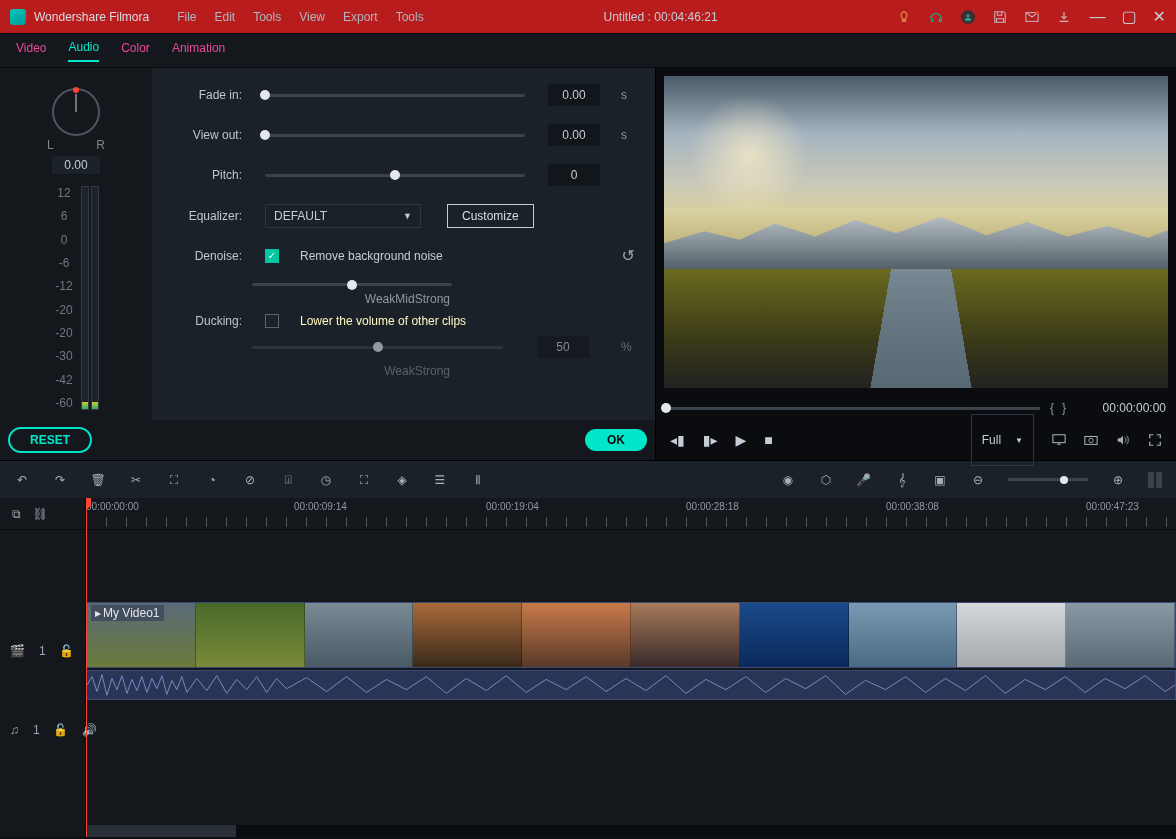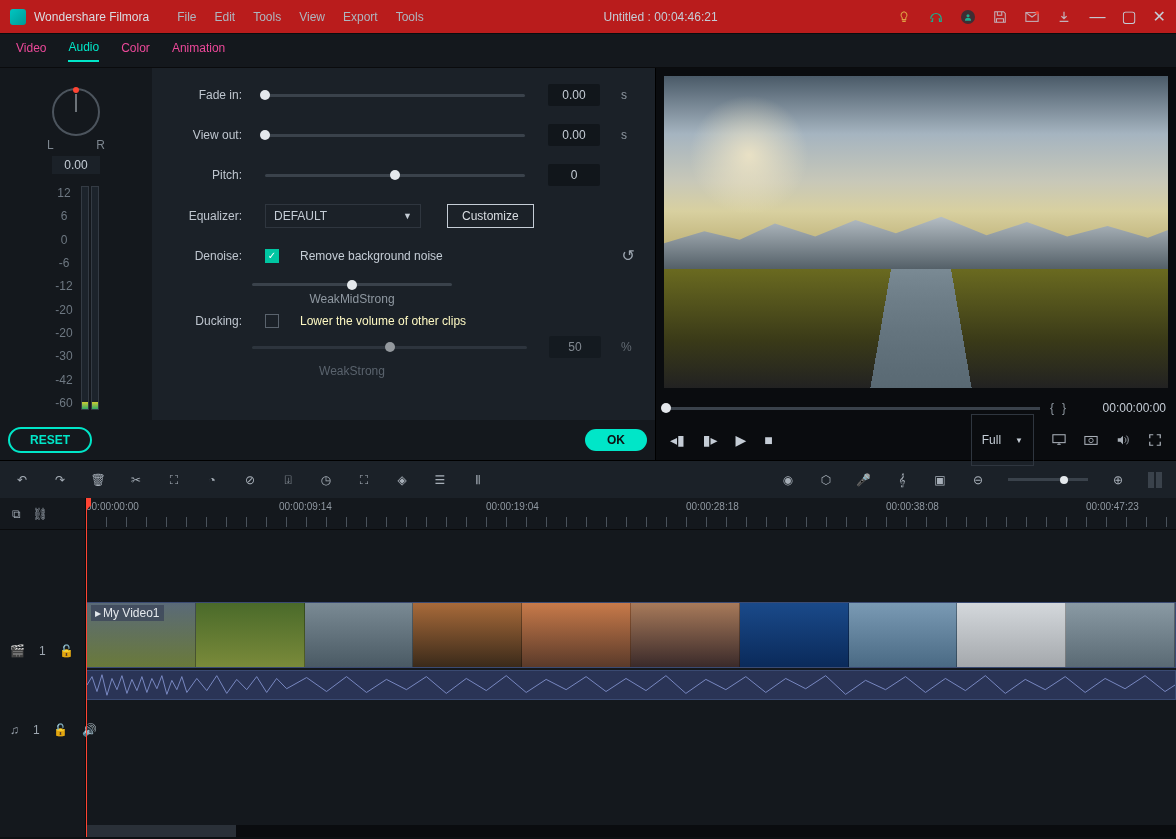--- a/index.html
+++ b/index.html
@@ -51,21 +51,21 @@
 .unit { width: 14px; margin-left: 8px; color: #8f98a1; }
 
 .select-box { width: 156px; height: 24px; background: #1b2128; border: 1px solid #2f363f; display: flex; align-items: center; justify-content: space-between; padding: 0 8px; color: #c5cdd6; cursor: pointer; }
 .pill-btn { border: 1px solid #c5cdd6; border-radius: 0; padding: 4px 14px; color: #d9dde2; cursor: pointer; margin-left: 13px; }
 
 .chk { width: 14px; height: 14px; border: 1px solid #5a636d; display: inline-flex; align-items: center; justify-content: center; margin-right: 8px; cursor: pointer; }
 .chk.checked { background: #00c6a2; border-color: #00c6a2; }
 .chk.checked::after { content: "✓"; color: #fff; font-size: 10px; line-height: 1; }
 .reload-icon { margin-left: auto; cursor: pointer; color: #9da6b0; font-size: 16px; }
 
-.range-labels { display: flex; justify-content: center; font-size: 11px; color: #8f98a1; padding: 0 2px; }
+.range-labels { display: flex; justify-content: flex-end; font-size: 11px; color: #8f98a1; padding: 0 2px; }
 .range-labels.dim { color: #5a636d; }
 
 
 .panel-footer { position: absolute; bottom: 0; left: 0; right: 0; height: 40px; background: #14181d; display: flex; align-items: center; padding: 0 8px; }
 .reset-btn { border: 2px solid #00e6c8; border-radius: 14px; padding: 4px 20px; color: #00e6c8; font-weight: 600; cursor: pointer; }
 .ok-btn { margin-left: auto; background: #00e6c8; border-radius: 14px; padding: 4px 22px; color: #0d1013; font-weight: 700; cursor: pointer; }
 
 
 .preview-panel { flex: 1; background: #0a0c0f; display: flex; flex-direction: column; border-left: 1px solid #000; }
 .preview-video { flex: 1; margin: 8px; overflow: hidden; }
@@ -263,21 +263,21 @@
           <span>Mid</span>
           <span>Strong</span>
         </div>
       </div>
 
       <div class="setting-row" style="margin-bottom:8px">
         <div class="setting-label">Ducking:</div>
         <div class="chk"></div>
         <span style="color:#fef9c3">Lower the volume of other clips</span>
       </div>
-      <div style="margin-left:90px;display:flex;align-items:center;gap:12px;opacity:0.6">
+      <div style="margin-left:90px;display:flex;align-items:center;gap:24px;opacity:0.6">
         <div class="slider-track" style="width:200px">
             <div class="slider-thumb" style="left:50%"></div>
           </div>
         <div class="num-box">50</div>
         <div class="unit">%</div>
       </div>
       <div class="range-labels dim" style="width:200px;margin-left:90px;margin-top:6px">
         <span>Weak</span>
         <span>Strong</span>
       </div>
@@ -385,21 +385,21 @@
     <div class="tl-track-head" style="height:60px">
       <span>♫</span>
       <span>1</span>
       <span>🔓</span>
       <span>🔊</span>
     </div>
   </div>
   <div class="tl-right">
     <div class="ruler">
       <span class="ruler-mark" style="left:0px">00:00:00:00</span>
-      <span class="ruler-mark" style="left:193px">00:00:09:14</span>
+      <span class="ruler-mark" style="left:208px">00:00:09:14</span>
       <span class="ruler-mark" style="left:400px">00:00:19:04</span>
       <span class="ruler-mark" style="left:600px">00:00:28:18</span>
       <span class="ruler-mark" style="left:800px">00:00:38:08</span>
       <span class="ruler-mark" style="left:1000px">00:00:47:23</span>
       <div class="ticks"></div>
     </div>
     <div class="playhead"></div>
     <div class="track-area">
       <div class="video-track">
         <div class="clip-label">

